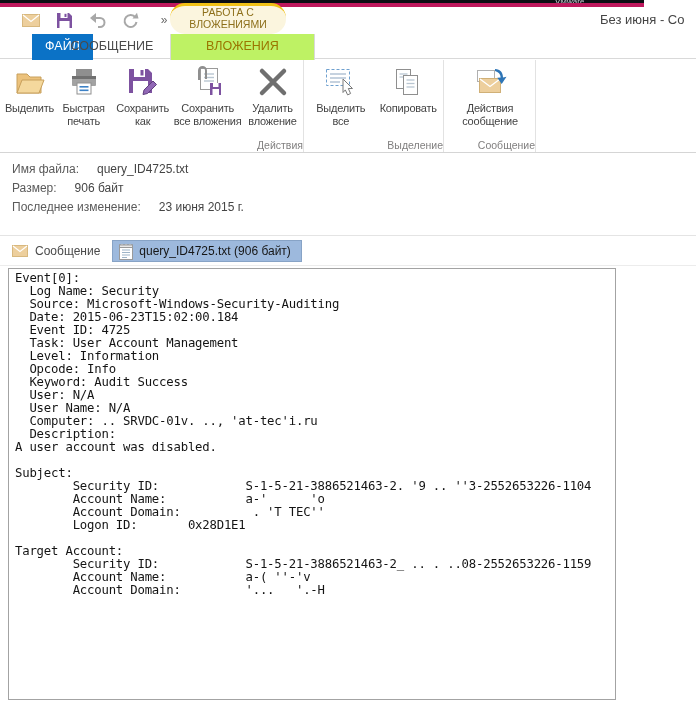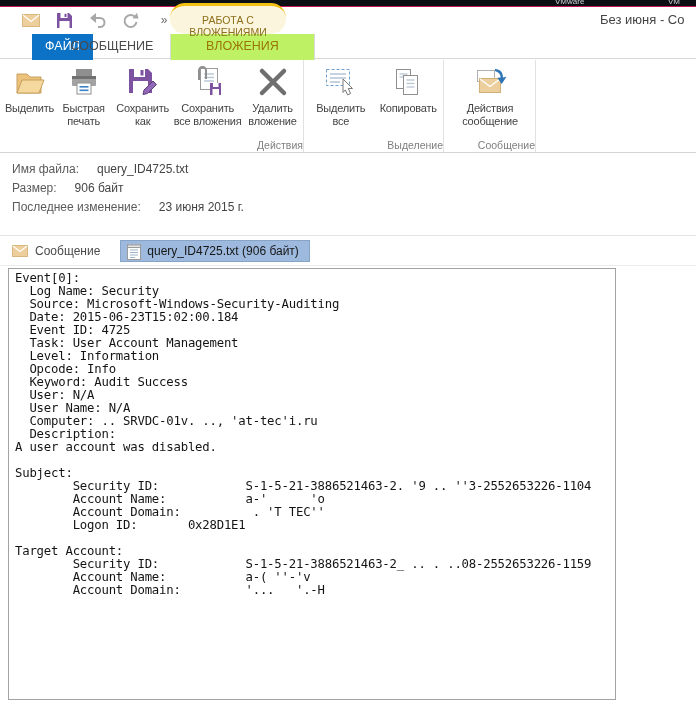--- a/index.html
+++ b/index.html
@@ -2,36 +2,36 @@
 <html><head>
 <meta charset="utf-8">
 <style>
   * { margin:0; padding:0; box-sizing:border-box; }
   html,body { width:696px; height:707px; overflow:hidden; background:#fff;
     font-family:"Liberation Sans", sans-serif; }
   .abs { position:absolute; }
   #stage { position:relative; width:696px; height:707px; background:#fff; }
 
   
-  #vmbar { left:0; top:0; width:696px; height:7px; background:#0b0e13;
-    border-bottom:1px solid #be185d; overflow:hidden; }
+  #vmbar { left:0; top:0; width:644px; height:7px; background:#0b0e13;
+    border-bottom:4px solid #be185d; overflow:hidden; }
   #vmbar span { position:absolute; top:-3px; font-size:8px; color:#cfd4da; }
   #vm1 { left:555px; } #vm2 { left:668px; }
 
   
   #titlebar { left:0; top:7px; width:696px; height:26px; background:#fff; }
   #qat { left:22px; top:0; height:26px; display:flex; align-items:center; gap:15px; }
   .qbtn { width:18px; height:18px; display:flex; align-items:center; justify-content:center; }
   #qat-chevron { font-size:12px; color:#6a6a6a; letter-spacing:-2px; }
   #win-title { left:600px; top:5px; font-size:13px; color:#444; white-space:nowrap; }
 
   
   #ctxtab { left:170px; top:3px; width:116px; height:31px; background:#fbf5de;
     border-top:3px solid #f0c015; text-align:center; font-size:10.5px;
-    color:#8d6f1a; padding-top:8px; z-index:3;border-radius:15px; }
+    color:#8d6f1a; padding-top:0; z-index:3;border-radius:15px; }
 
   
   #tabrow { left:0; top:34px; width:696px; height:25px; border-bottom:1px solid #d9d9d9; z-index:2; }
   .tab { position:absolute; top:0; height:25px; line-height:25px; text-align:center; font-size:12.5px; }
   #tab-file { left:0; width:61px; height:26px; background:#0b72c6; color:#fff;margin-left:32px; }
   #tab-message { left:61px; width:102px; color:#4a4a4a; }
   #tab-attachments { left:170px; width:145px; height:26px; background:#bef264;
     border-left:1px solid #d9d9d9; border-right:1px solid #d9d9d9; color:#9a7600; }
 
   
@@ -53,21 +53,21 @@
   #infopanel { left:0; top:154px; width:696px; height:82px; background:#fff;
     border-bottom:1px solid #e4e4e4; padding:8px 12px 0 12px; }
   .inforow { height:19px; font-size:12px; color:#5a5a5a; }
   .inforow .val { color:#454545; margin-left:18px; }
 
   
   #attachbar { left:0; top:237px; width:696px; height:29px; background:#fff;
     border-bottom:1px solid #ececec; display:flex; align-items:center; }
   #msg-item { margin-left:12px; display:flex; align-items:center; gap:7px;
     font-size:12px; color:#4a4a4a; }
-  #att-chip { margin-left:20px; height:22px; background:#9db9dd; border:1px solid #87a3c6;
+  #att-chip { margin-left:12px; height:22px; background:#9db9dd; border:1px solid #87a3c6;
     display:flex; align-items:center; gap:6px; padding:0 10px 0 6px;
     font-size:12px; color:#161616; }
 
   
   #contentbox { left:8px; top:268px; width:608px; height:432px;
     border:1px solid #a3a3a3; background:#fff; overflow:hidden; }
   #contentbox pre { margin:3px 0 0 6px; font-family:"DejaVu Sans Mono", monospace;
     font-size:12.3px; line-height:13px; color:#141414; letter-spacing:-0.2px; }
 
   svg { display:block; }

